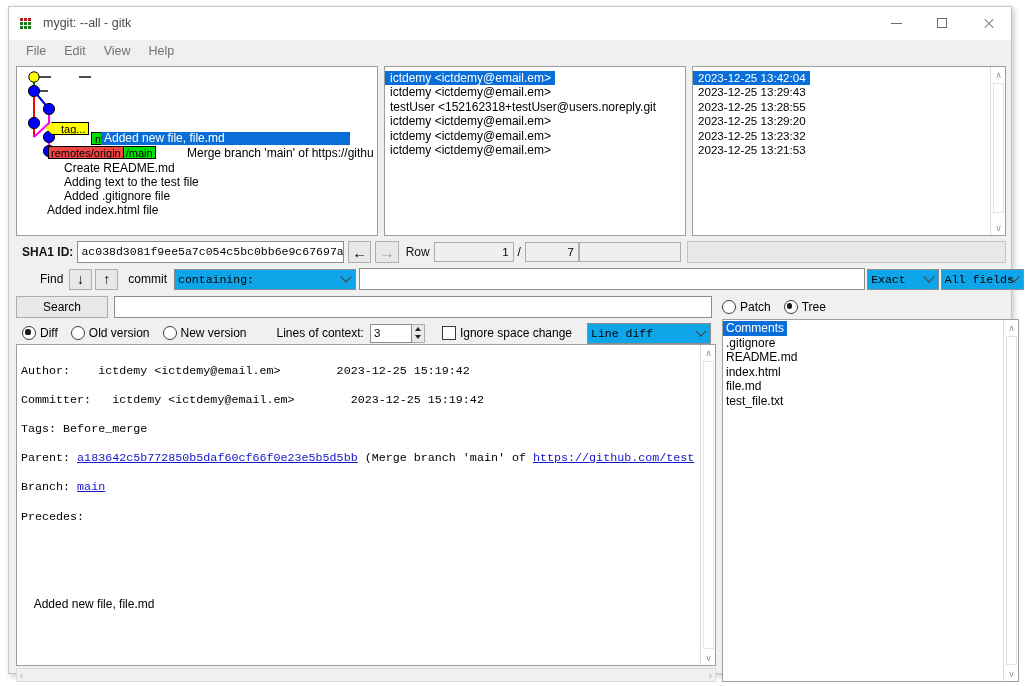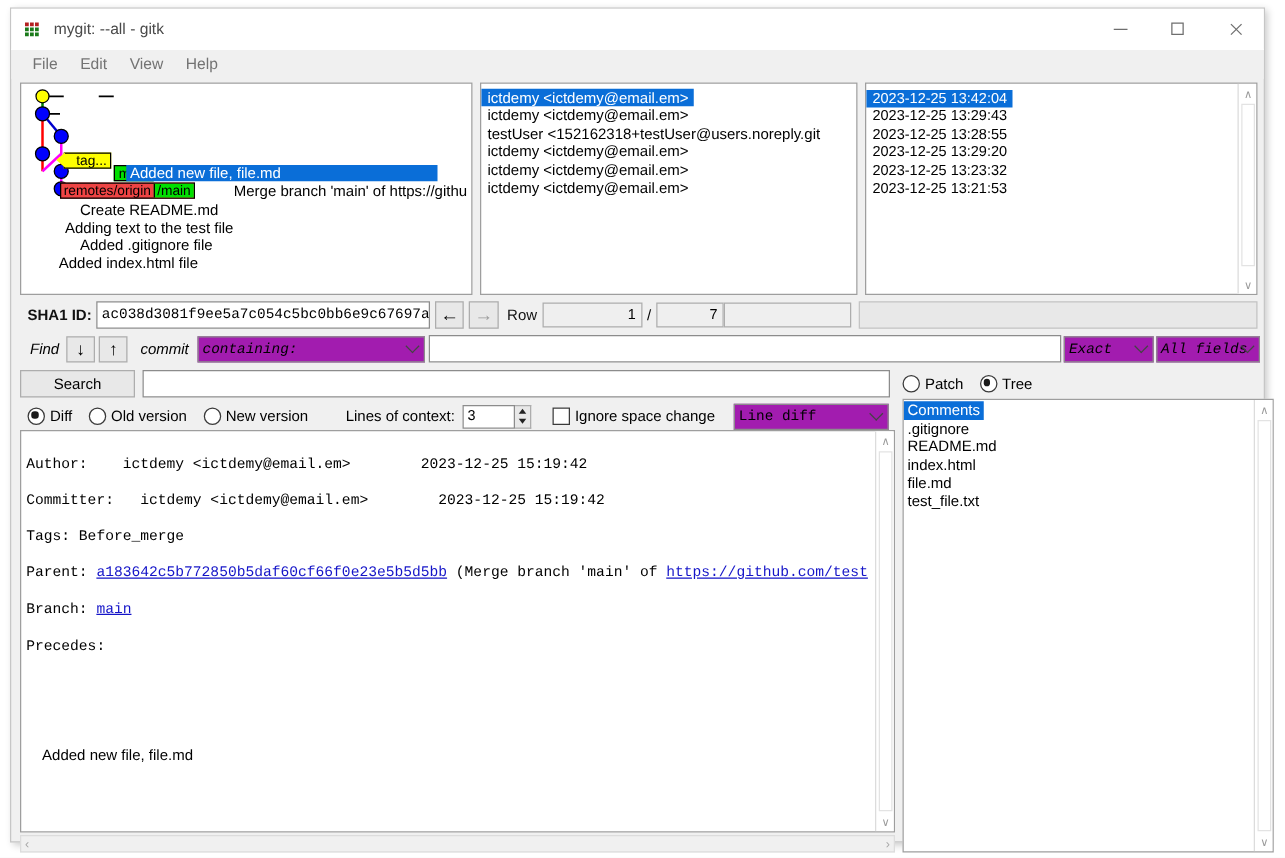--- a/index.html
+++ b/index.html
@@ -70,24 +70,24 @@
   .entry{background:#fff;border:1px solid #8c8c8c;box-sizing:border-box;height:22px;line-height:20px;
          font-family:"Liberation Mono",monospace;font-size:11.5px;padding:0 3px;color:#000;overflow:hidden;white-space:nowrap;}
   .navbtn{width:25px;height:22px;background:#e8e8e8;border:1px solid #adadad;box-sizing:border-box;
           display:flex;align-items:center;justify-content:center;margin-left:4px;font-size:15px;color:#000;}
   .navbtn.dis{color:#9a9a9a;}
   .numentry{background:#efefef;border:1px solid #adadad;box-sizing:border-box;height:20px;line-height:18px;
             font-size:11.5px;text-align:right;padding-right:4px;font-family:"Liberation Sans",sans-serif;}
   .flatbox{background:#e8e8e8;border:1px solid #c4c4c4;box-sizing:border-box;height:22px;}
 
   
-  .findrow{position:absolute;left:9px;top:260px;width:990px;height:24px;display:flex;align-items:center;font-style:italic;}
+  .findrow{position:absolute;left:25px;top:260px;width:990px;height:24px;display:flex;align-items:center;}
   .arrbtn{width:24px;height:21px;background:#e8e8e8;border:1px solid #adadad;box-sizing:border-box;
           display:flex;align-items:center;justify-content:center;font-size:14px;color:#000;}
-  .combo{background:#a21caf;border:1px solid #8c8c8c;box-sizing:border-box;height:21px;line-height:19px;
+  .combo{background:#0ea5e9;border:1px solid #8c8c8c;box-sizing:border-box;height:21px;line-height:19px;
          font-family:"Liberation Mono",monospace;font-size:11.5px;padding:0 3px;position:relative;}
   .combo .cv{display:inline-block;}
   .caret{position:absolute;right:5px;top:50%;margin-top:-2px;width:7px;height:7px;
          border-left:1.4px solid #444;border-bottom:1.4px solid #444;transform:translateY(-50%) rotate(-45deg);}
 
   
   .searchrow{position:absolute;left:7px;top:288px;width:700px;height:24px;display:flex;align-items:center;}
   .btn{background:#e8e8e8;border:1px solid #adadad;box-sizing:border-box;height:22px;
        font-size:12px;display:flex;align-items:center;justify-content:center;color:#000;}
 
@@ -188,21 +188,21 @@
       <div class="ref ref-tag" style="left:34px;top:55px;">tag...</div>
       <div class="ref ref-green" style="left:74px;top:65px;">main</div>
       <div class="ref ref-remote" style="left:31px;top:79px;">
         <span class="a">remotes/origin</span>
           <span class="b">/main</span>
       </div>
 
       <div class="subj sel-blue" style="left:84px;top:65px;width:246px;height:13px;line-height:13px;padding-left:3px;">Added new file, file.md</div>
       <div class="subj" style="left:170px;top:79px;">Merge branch 'main' of https://githu</div>
       <div class="subj" style="left:47px;top:94px;">Create README.md</div>
-      <div class="subj" style="left:35px;top:108px;">Adding text to the test file</div>
+      <div class="subj" style="left:47px;top:108px;">Adding text to the test file</div>
       <div class="subj" style="left:47px;top:122px;">Added .gitignore file</div>
       <div class="subj" style="left:30px;top:136px;">Added index.html file</div>
     </div>
 
     <div class="col col-author">
       <div class="rows">
         <div class="row author sel-blue" style="display:inline-block;padding-right:4px;">ictdemy &lt;ictdemy@email.em&gt;</div>
         <div class="row author">ictdemy &lt;ictdemy@email.em&gt;</div>
         <div class="row author">testUser &lt;152162318+testUser@users.noreply.git</div>
         <div class="row author">ictdemy &lt;ictdemy@email.em&gt;</div>

